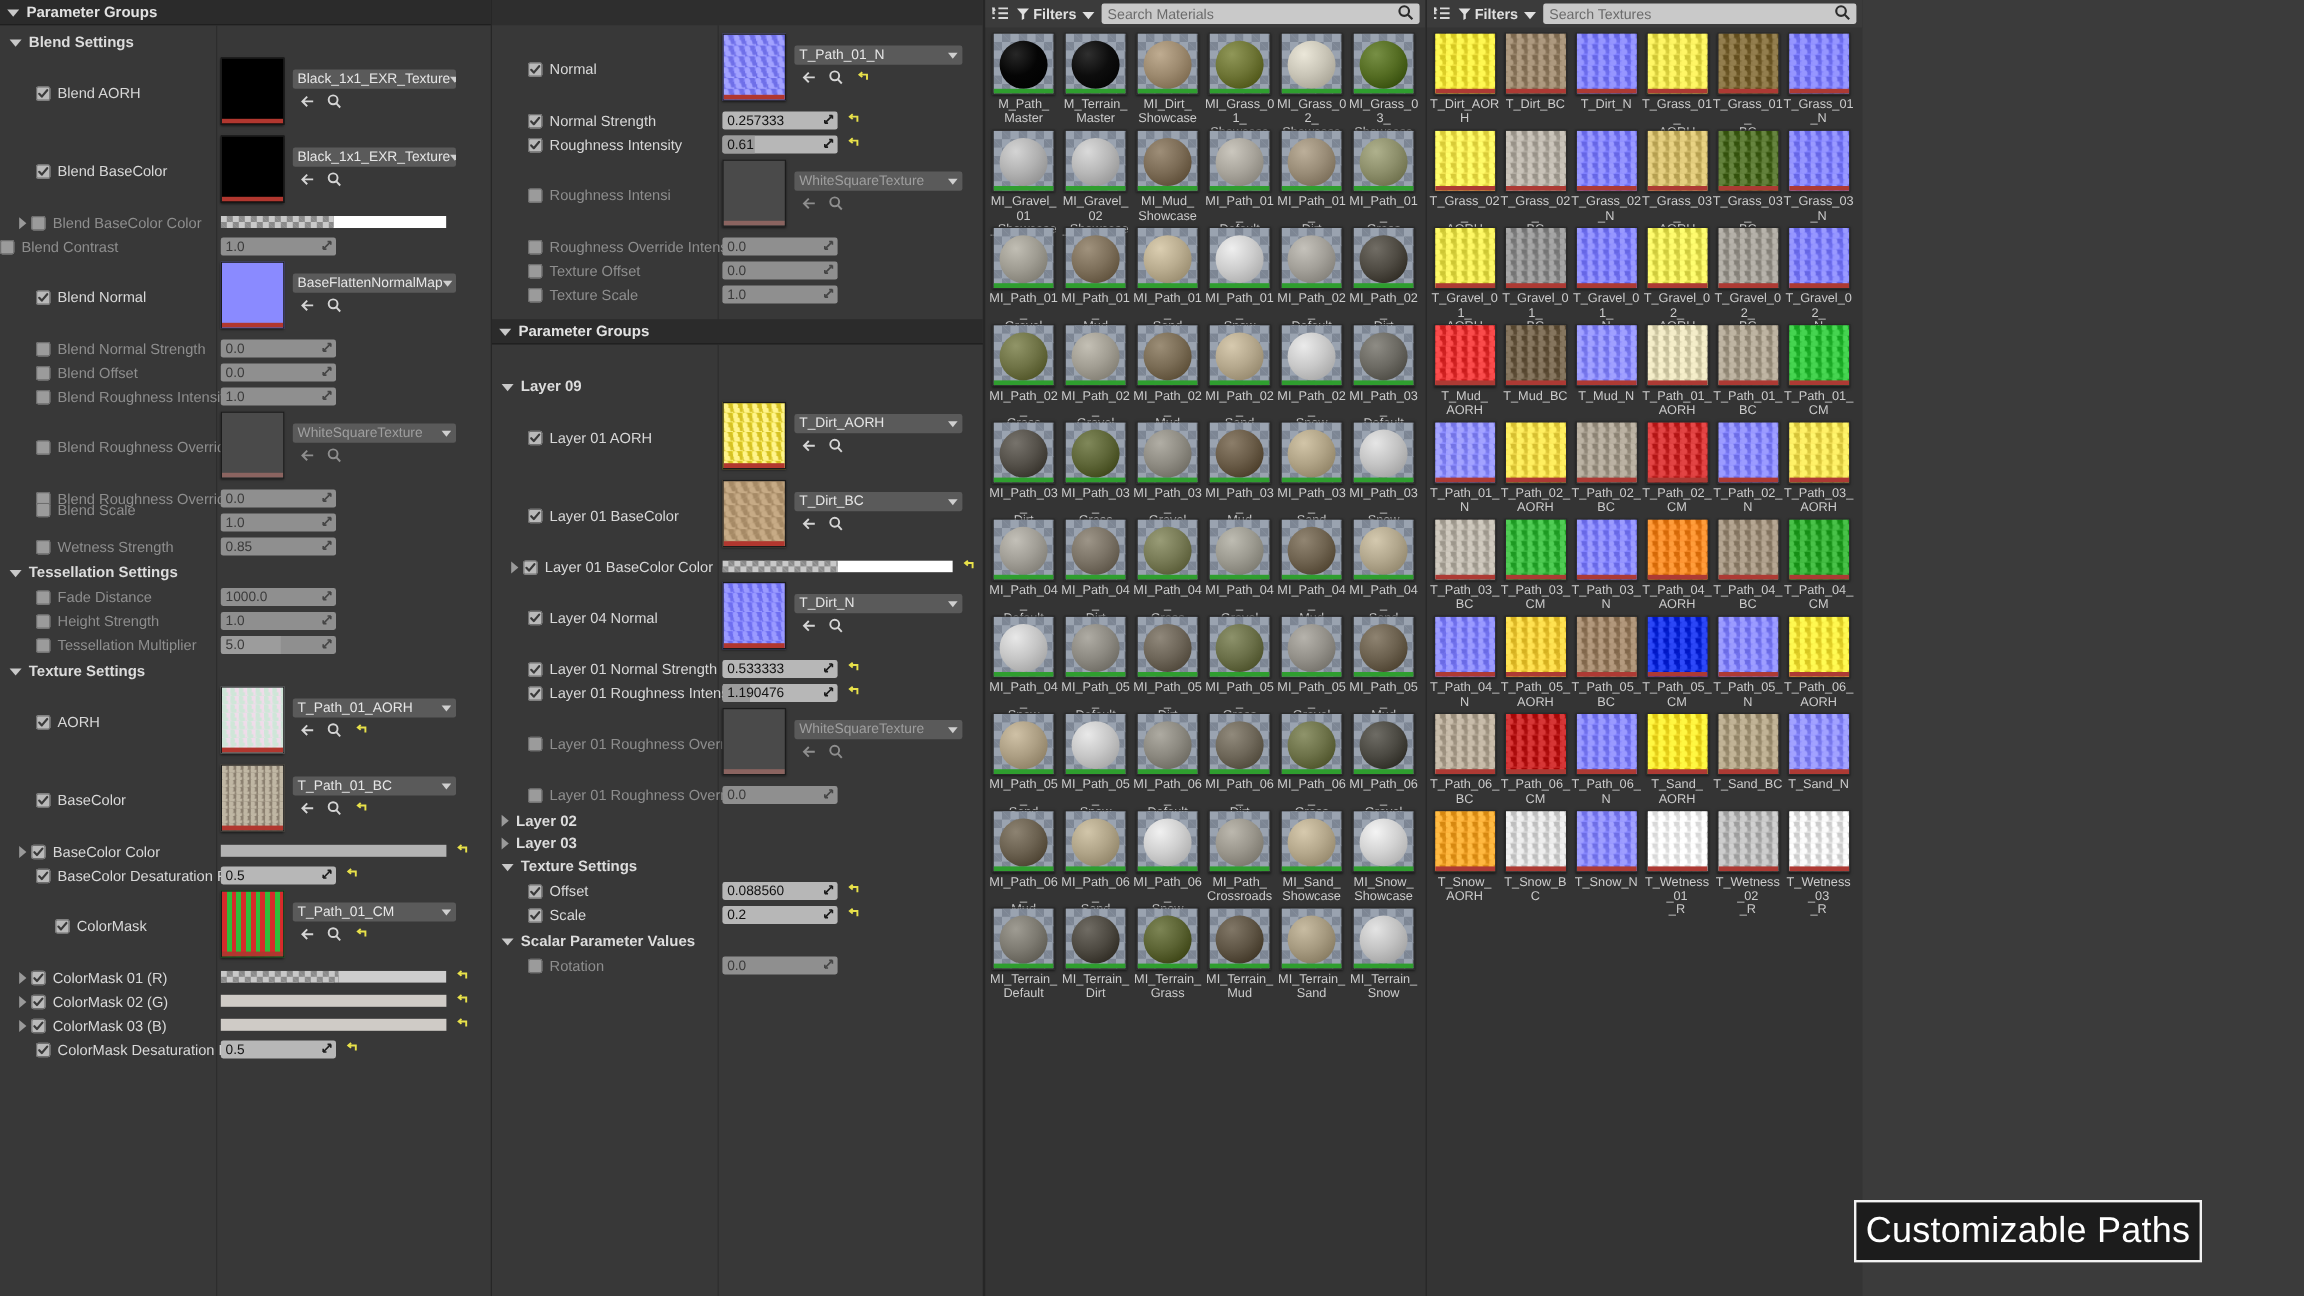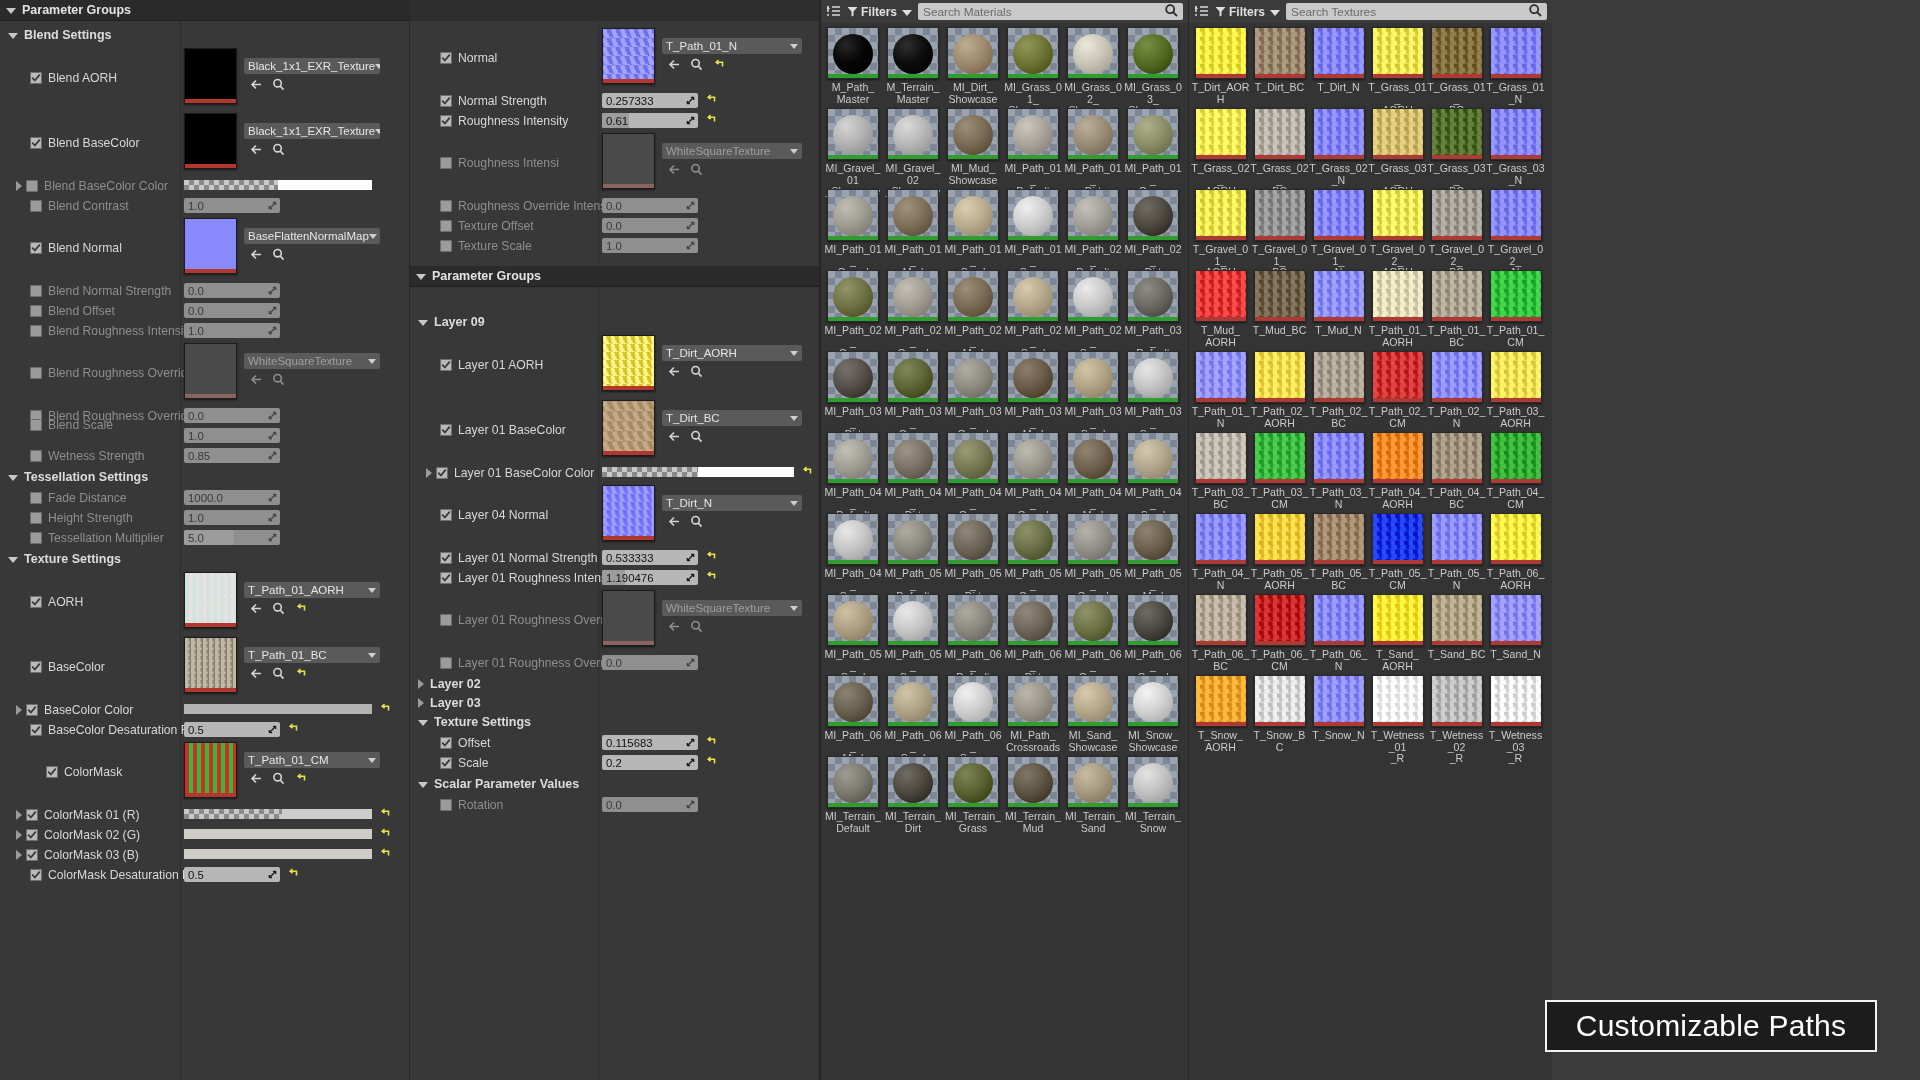--- a/index.html
+++ b/index.html
@@ -208,21 +208,21 @@
             <span class="tri tri-right" style="margin-right:4px"></span>
             <span class="cb off"></span>
             <span class="lbl dim">Blend BaseColor Color</span>
           </div>
         </div>
         <div class="colorbar " style="position:absolute;left:184px;top:159px;width:188px">
           <span class="checker" style="position:absolute;left:0;top:0;bottom:0;width:50%"></span>
           <span style="position:absolute;right:0;top:0;bottom:0;width:50%;background:#fff"></span>
         </div>
         <div class="row" style="position:absolute;left:0;top:176px;height:17px">
-          <div class="name-col" style="padding-left:30px">
+          <div class="name-col" style="">
             <span class="cb off"></span>
             <span class="lbl dim">Blend Contrast</span>
           </div>
         </div>
         <div class="numbox dim" style="position:absolute;left:184px;top:177px;width:96px">
           <span>1.0</span>
           <span class="spin"><svg viewBox="0 0 10 10">
               <path d="M8.5 1.5L1.5 8.5"></path>
               <path d="M8.5 1.5h-3M8.5 1.5v3M1.5 8.5h3M1.5 8.5v-3"></path>
             </svg></span>
@@ -1081,21 +1081,21 @@
           <div class="name-col" style="padding-left:30px">
             <span class="cb">
               <svg viewBox="0 0 12 12">
                 <path d="M2 6.2l2.6 2.8L10 2.6" stroke="#3a3a3a" stroke-width="2.2" fill="none" stroke-linecap="round" stroke-linejoin="round"></path>
               </svg>
             </span>
             <span class="lbl">Offset</span>
           </div>
         </div>
         <div class="numbox" style="position:absolute;left:192px;top:427px;width:96px">
-          <span>0.115683</span>
+          <span>0.088560</span>
           <span class="spin"><svg viewBox="0 0 10 10">
               <path d="M8.5 1.5L1.5 8.5"></path>
               <path d="M8.5 1.5h-3M8.5 1.5v3M1.5 8.5h3M1.5 8.5v-3"></path>
             </svg></span>
         </div>
         <div style="position:absolute;left:294px;top:427px">
           <span class="mini reset">
             <svg class="mini reset" viewBox="0 0 13 13">
               <path d="M10.5 8.5V4.2H4.6"></path>
               <path d="M6.6 2.2L4.2 4.2l2.4 2"></path>
@@ -2215,17 +2215,17 @@
           <div class="tile" style="width:52px;height:52px">
             <span style="position:absolute;inset:0;background-color:#e6e6e6;background-image:radial-gradient(circle at 18% 22%, rgb(255,255,255) 0 2px, transparent 3px),radial-gradient(circle at 66% 14%, rgb(204,204,204) 0 2px, transparent 3px),radial-gradient(circle at 40% 68%, rgb(252,252,252) 0 2px, transparent 3px),radial-gradient(circle at 88% 58%, rgb(210,210,210) 0 2px, transparent 3px),radial-gradient(circle at 10% 88%, rgb(248,248,248) 0 2px, transparent 3px);background-size:9px 9px;"></span>
             <span class="bottomstrip" style="background:#ad3a34"></span>
           </div>
           <div class="cap" style="height:26px">T_Wetness_03
 _R</div>
         </div>
       </div>
   </div>
 
-  <div class="callout" id="callout" style="left:1545px;top:1000px;width:332px;height:52px">
+  <div class="callout" id="callout" style="left:1545px;top:1000px;width:290px;height:52px">
     <span>Customizable Paths</span>
   </div>
 
 </div>
 
 </body></html>

